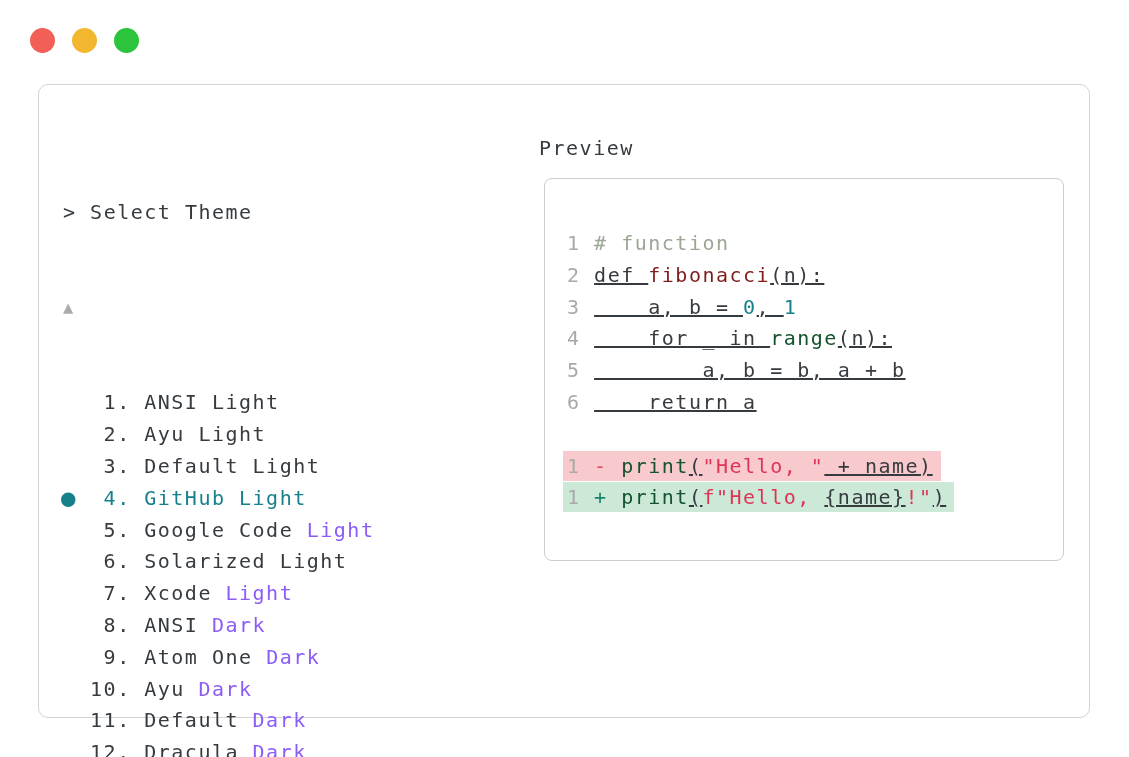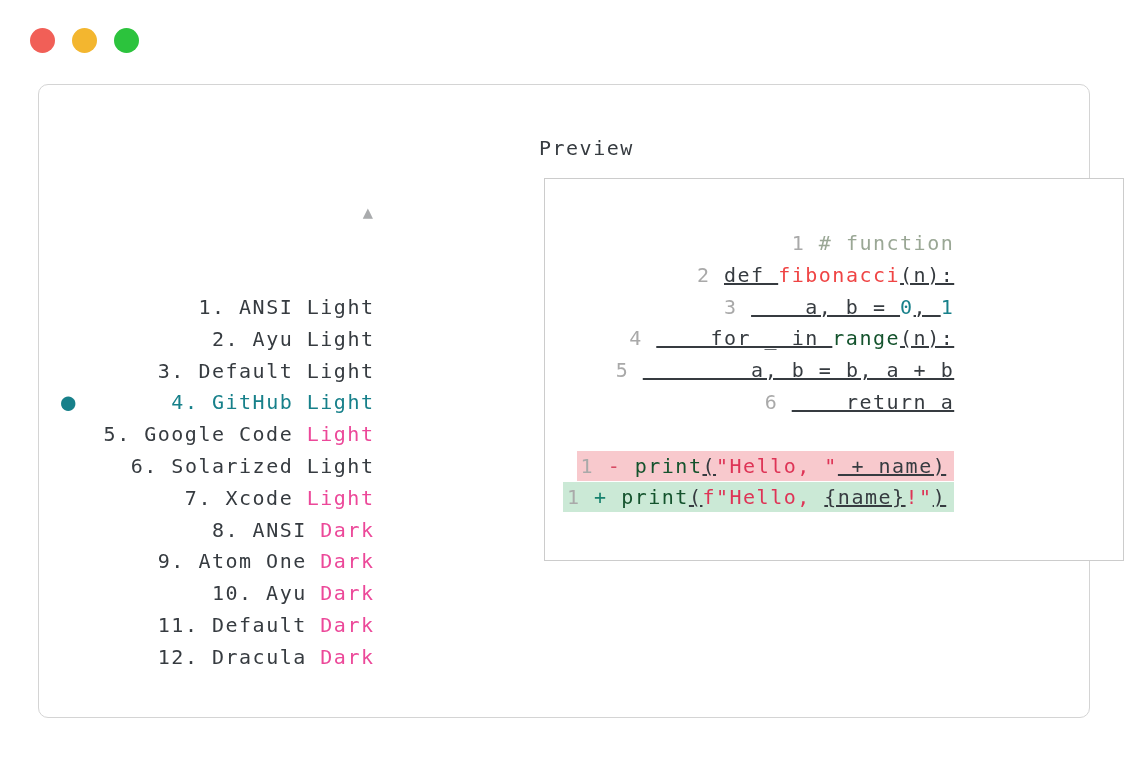--- a/index.html
+++ b/index.html
@@ -22,53 +22,52 @@
     border-radius: 10px;
     background: #ffffff;
   }
 
   .mono {
     font-size: 20px;
     letter-spacing: 1.5px;
     line-height: 31.8px;
     color: #363b40;
     white-space: pre;
-    text-align: right;
   }
 
   
   .left-col { position: absolute; left: 24px; top: 48px; }
   .row { position: relative; white-space: pre; }
   .teal { color: #17808a; }
   .scroll-arrow { font-size: 17px; }
   .scroll-up { color: #a9abad; }
   .bullet {
     position: absolute; left: -2px; top: 0;
     color: #17808a; font-size: 24px;
   }
-  .muted-suffix { color: #ec4899; }
+  .muted-suffix { color: #8b5cf6; }
 
   
   .preview-label { position: absolute; left: 500px; top: 48px; }
   .preview-box {
     position: absolute;
     left: 505px; top: 93px;
-    width: 580px; height: 383px;
+    width: 520px; height: 383px;
     border: 1.5px solid #cccccc;
-    border-radius: 0;
+    border-radius: 8px;
     background: #ffffff;
   }
   .code { position: absolute; left: 22px; top: 49px; }
   .code .row { white-space: pre; }
 
   
   .tk-ln   { color: #a9a9a9; }
   .tk-d    { color: #363b40; text-decoration: underline; }
   .tk-cm   { color: #9aa795; }
-  .tk-fn   { color: #ef4444; }
+  .tk-fn   { color: #7f1d1d; }
   .tk-num  { color: #17808a; }
   .tk-bi   { color: #14532d; }
   .tk-str  { color: #de3456; }
   .tk-minus{ color: #d74a63; }
   .tk-plus { color: #17826e; }
 
   .diff-bg { padding: 3px 8px 3px 4px; margin-left: -4px; }
   .bg-del  { background: #f8c9cd; }
   .bg-add  { background: #cbe9d6; }
 </style>
@@ -77,20 +76,21 @@
 
 <div class="traffic">
   <div class="light" id="tl-0" style="background: rgb(241, 95, 87);"></div>
   <div class="light" id="tl-1" style="background: rgb(243, 182, 47);"></div>
   <div class="light" id="tl-2" style="background: rgb(44, 195, 61);"></div>
 </div>
 
 <div class="panel">
 
   <div class="left-col mono">
+    <div class="row"><span>&gt; </span><span>Select Theme</span></div>
     <div class="row scroll-arrow scroll-up"><span>▲</span></div>
     <div id="theme-list"><div class="row"><span>   1. ANSI Light</span></div><div class="row"><span>   2. Ayu Light</span></div><div class="row"><span>   3. Default Light</span></div><div class="row teal"><span class="bullet">●</span><span>   4. GitHub Light</span></div><div class="row"><span>   5. Google Code </span><span class="muted-suffix">Light</span></div><div class="row"><span>   6. Solarized Light</span></div><div class="row"><span>   7. Xcode </span><span class="muted-suffix">Light</span></div><div class="row"><span>   8. ANSI </span><span class="muted-suffix">Dark</span></div><div class="row"><span>   9. Atom One </span><span class="muted-suffix">Dark</span></div><div class="row"><span>  10. Ayu </span><span class="muted-suffix">Dark</span></div><div class="row"><span>  11. Default </span><span class="muted-suffix">Dark</span></div><div class="row"><span>  12. Dracula </span><span class="muted-suffix">Dark</span></div></div>
     
     
     
   </div>
 
   <div class="preview-label mono">Preview</div>
 
   <div class="preview-box">

